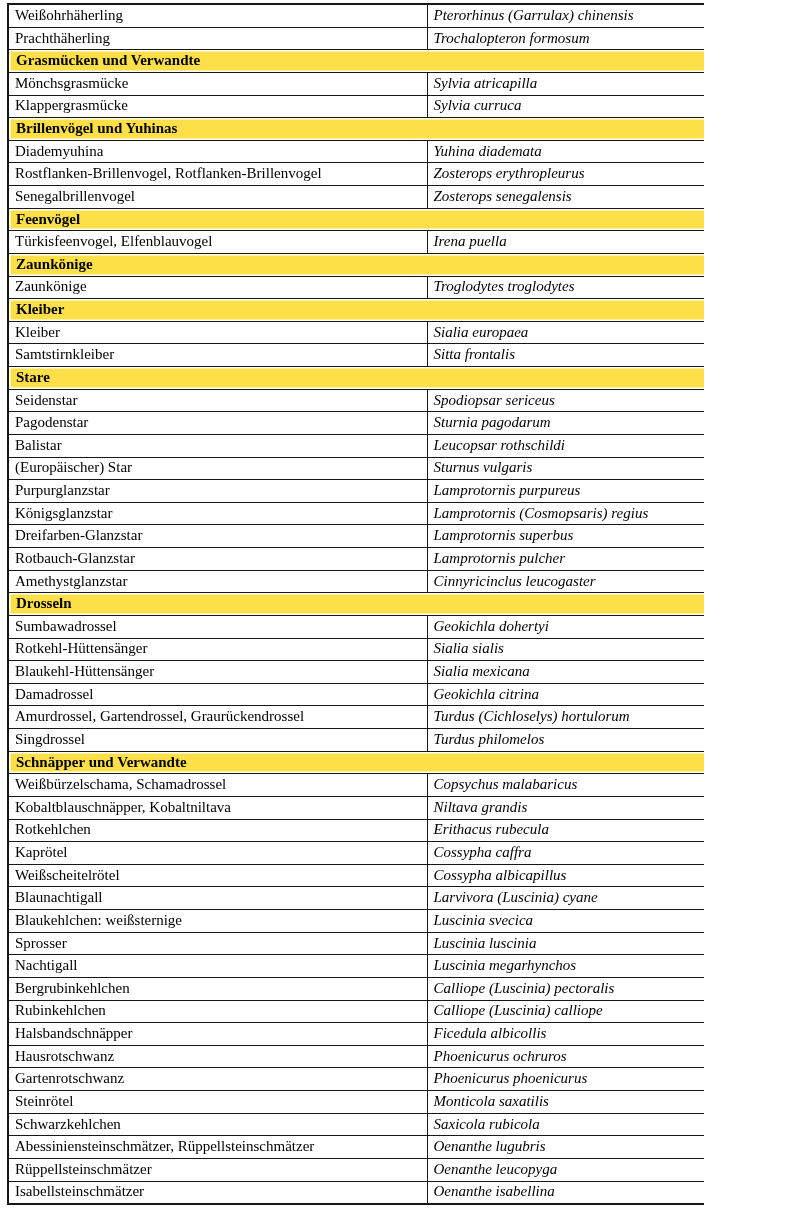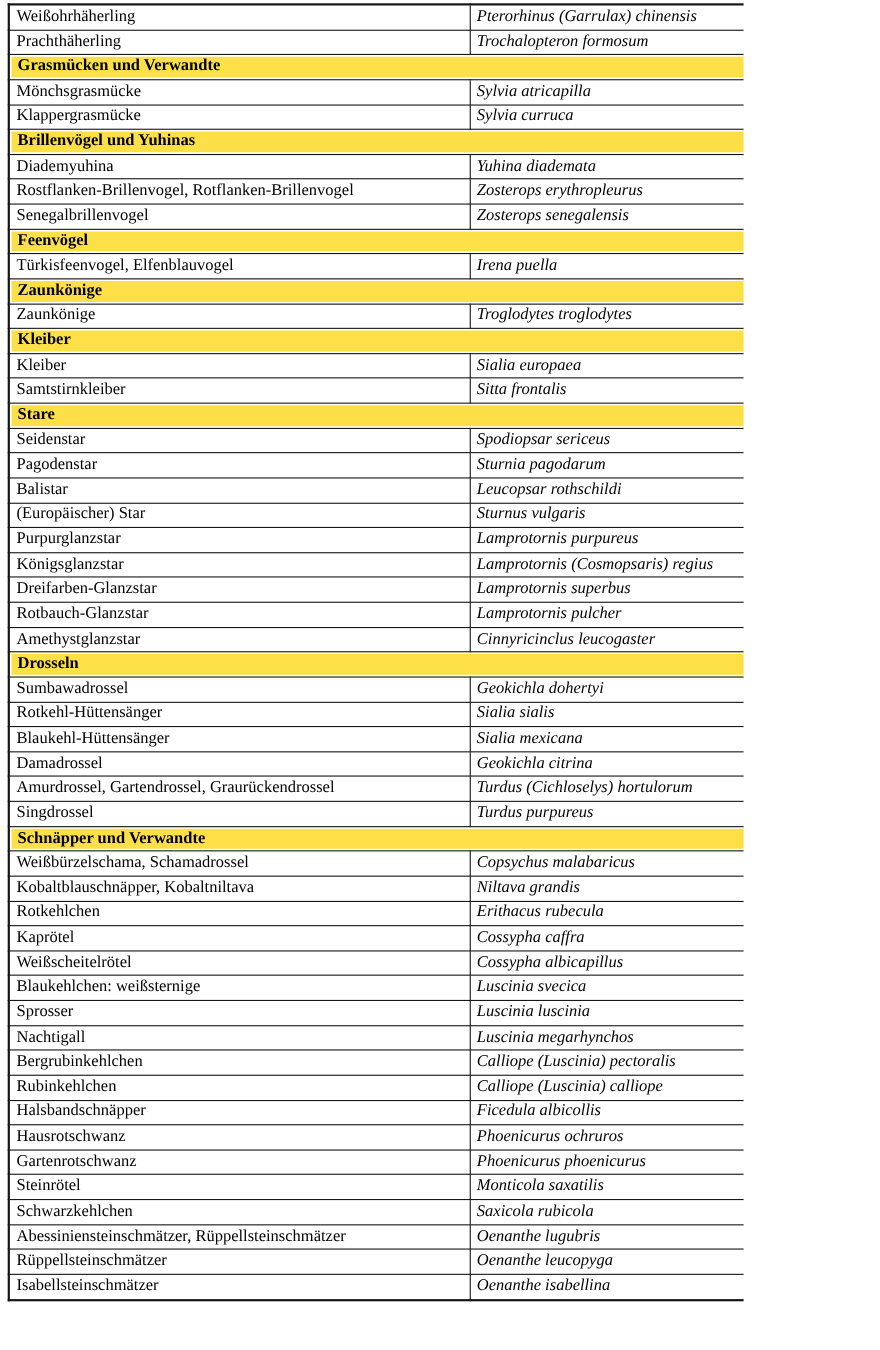--- a/index.html
+++ b/index.html
@@ -6,20 +6,21 @@
     margin: 0;
     padding: 0;
     background: #ffffff;
   }
   .page {
     position: relative;
     width: 676px;
     height: 1227px;
     background: #ffffff;
     overflow: hidden;
+    padding-left: 28px;
   }
   table.species-table {
     position: absolute;
     left: 7px;
     top: 3px;
     width: 784px;
     border-collapse: collapse;
     table-layout: fixed;
     font-family: "Liberation Serif", "DejaVu Serif", serif;
     font-size: 15px;
@@ -200,21 +201,21 @@
           <td class="sci">Geokichla citrina</td>
           <td class="num">1</td>
         </tr>
         <tr>
           <td class="de">Amurdrossel, Gartendrossel, Graurückendrossel</td>
           <td class="sci">Turdus (Cichloselys) hortulorum</td>
           <td class="num">9</td>
         </tr>
         <tr>
           <td class="de">Singdrossel</td>
-          <td class="sci">Turdus purpureus</td>
+          <td class="sci">Turdus philomelos</td>
           <td class="num">23</td>
         </tr>
         <tr class="section">
           <td colspan="3">Schnäpper und Verwandte</td>
         </tr>
         <tr>
           <td class="de">Weißbürzelschama, Schamadrossel</td>
           <td class="sci">Copsychus malabaricus</td>
           <td class="num">100</td>
         </tr>
@@ -230,20 +231,25 @@
         </tr>
         <tr>
           <td class="de">Kaprötel</td>
           <td class="sci">Cossypha caffra</td>
           <td class="num">2</td>
         </tr>
         <tr>
           <td class="de">Weißscheitelrötel</td>
           <td class="sci">Cossypha albicapillus</td>
           <td class="num">15</td>
+        </tr>
+        <tr>
+          <td class="de">Blaunachtigall</td>
+          <td class="sci">Larvivora (Luscinia) cyane</td>
+          <td class="num">5</td>
         </tr>
         <tr>
           <td class="de">Blaukehlchen: weißsternige</td>
           <td class="sci">Luscinia svecica</td>
           <td class="num">48</td>
         </tr>
         <tr>
           <td class="de">Sprosser</td>
           <td class="sci">Luscinia luscinia</td>
           <td class="num">9</td>

